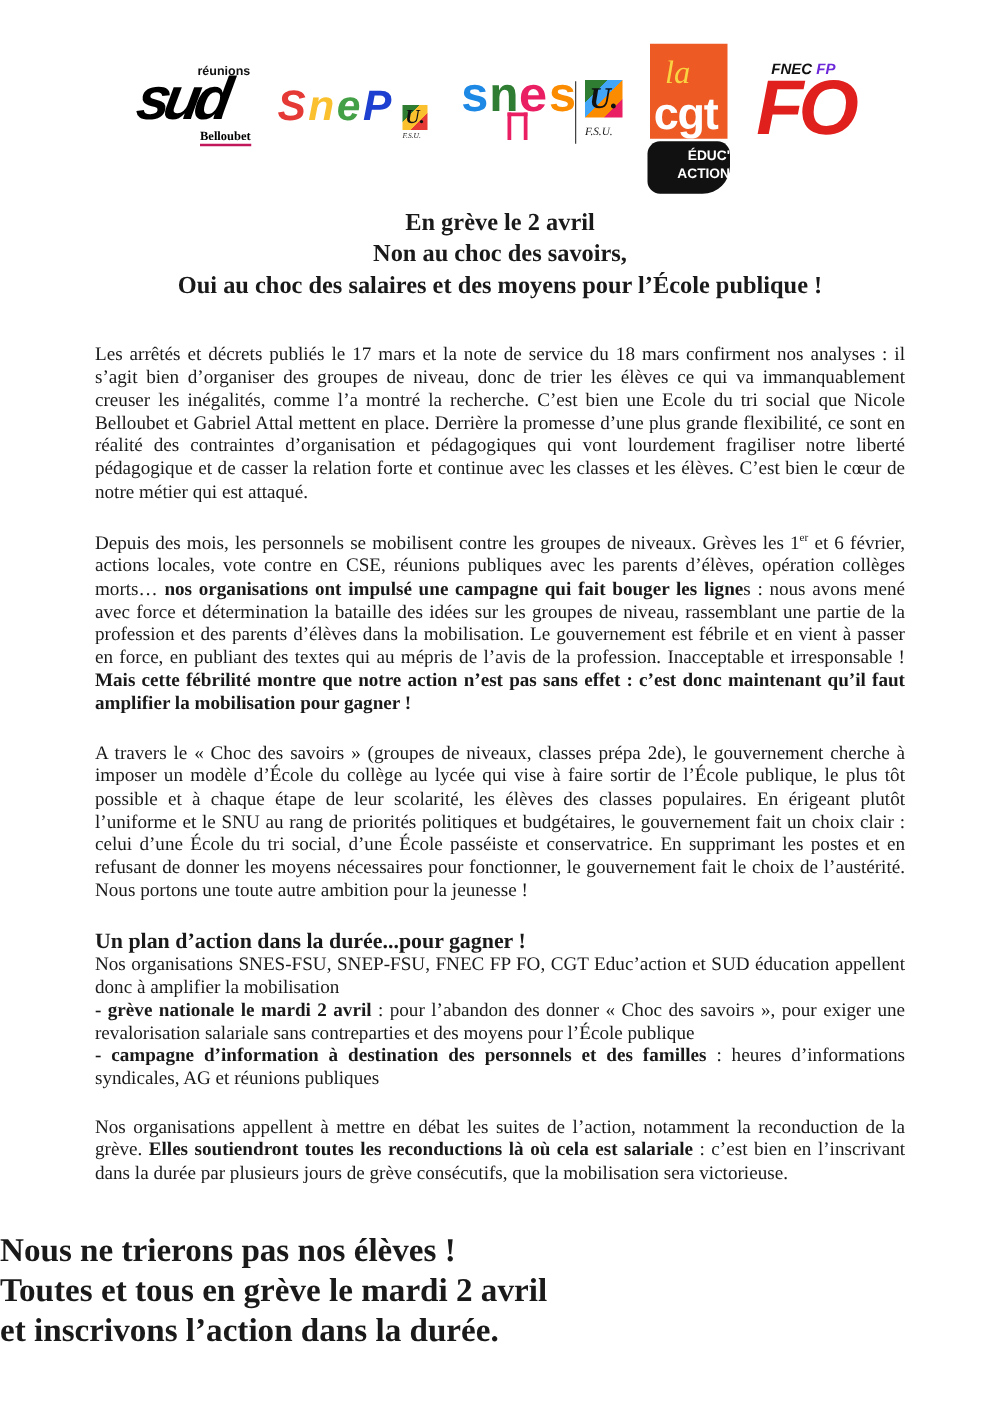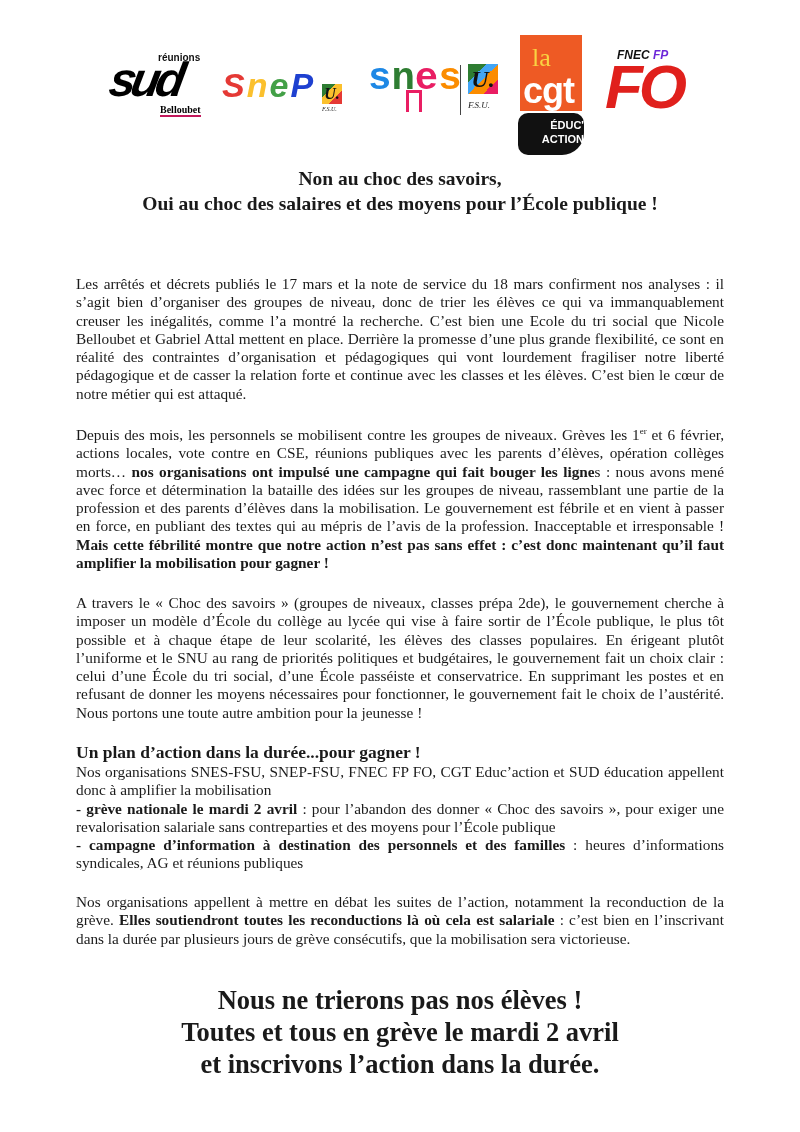--- a/index.html
+++ b/index.html
@@ -20,38 +20,38 @@
   
   .snes { left: 368px; top: 30px; width: 130px; height: 60px; }
   .snes .letters { font-family: Liberation Mono, monospace; font-weight: bold; font-size: 39px; line-height: 1; }
   .snes .fig { position: absolute; left: 38px; top: 30px; width: 16px; height: 22px; border-left: 3px solid #e91e63; border-right: 3px solid #e91e63; border-top: 3px solid #e91e63; box-sizing: border-box; }
   .snes .sep { position: absolute; left: 92px; top: 5px; width: 1px; height: 50px; background: #444; }
   .snes .fsu { position: absolute; left: 100px; top: 4px; width: 30px; height: 30px; background: linear-gradient(135deg,#2e7d32 0 30%,#42a5f5 30% 50%,#fb8c00 50% 75%,#e91e63 75%); font-family: "Liberation Serif", serif; font-style: italic; font-weight: bold; font-size: 24px; color: #111; text-align: center; line-height: 30px; }
   .snes .fsutxt { position: absolute; left: 100px; top: 40px; font-size: 9px; font-style: italic; font-family: "Liberation Serif", serif; }
   
   .cgt { left: 520px; top: 5px; width: 62px; height: 118px; }
   .cgt .top { position: absolute; left: 0; top: 0; width: 62px; height: 76px; background: #ee5a24; }
-  .cgt .la { position: absolute; left: 12px; top: 8px; font-family: "Liberation Serif", serif; font-size: 26px; color: #f9d342; }
+  .cgt .la { position: absolute; left: 12px; top: 8px; font-family: "Liberation Serif", serif; font-style: italic; font-size: 26px; color: #f9d342; }
   .cgt .word { position: absolute; left: 3px; top: 38px; font-family: "Liberation Sans", sans-serif; font-weight: bold; font-size: 36px; color: #fff; letter-spacing: -1px; line-height: 1; }
   .cgt .edu { position: absolute; left: -2px; top: 78px; width: 66px; height: 42px; background: #111; border-radius: 10px 10px 22px 10px; color: #fff; font-family: "Liberation Sans", sans-serif; font-weight: bold; font-size: 11px; text-align: right; line-height: 14px; padding-top: 5px; box-sizing: border-box; }
   
   .fo { left: 605px; top: 18px; width: 80px; height: 80px; }
   .fo .fnec { font-family: "Liberation Sans", sans-serif; font-weight: bold; font-style: italic; font-size: 12px; color: #111; position: absolute; left: 12px; top: 0; white-space: nowrap; }
   .fo .fnec .fp { color: #6d28d9; }
   .fo .big { position: absolute; left: 0; top: 8px; font-family: "Liberation Sans", sans-serif; font-weight: 900; font-style: italic; font-size: 62px; color: #e0201c; letter-spacing: -4px; line-height: 1; }
 
   .title { position: absolute; left: 0; top: 166px; width: 800px; text-align: center; font-weight: bold; font-size: 19.5px; line-height: 25px; }
   .body { position: absolute; left: 76px; width: 648px; font-size: 15.3px; line-height: 18.3px; text-align: justify; }
   .p1 { top: 275px; }
   .p2 { top: 426px; }
   .p3 { top: 594px; }
   .p4h { top: 742px; font-weight: bold; font-size: 17.5px; line-height: 20px; }
   .p4 { top: 763px; }
   .p5 { top: 893px; }
-  .closing { position: absolute; left: 0; top: 984px; width: 800px; text-align: center; font-weight: bold; font-size: 26.5px; line-height: 32px; }
+  .closing { position: absolute; left: 0; top: 984px; width: 800px; text-align: left; font-weight: bold; font-size: 26.5px; line-height: 32px; }
   b { font-weight: bold; }
   sup { font-size: 9px; line-height: 0; }
 </style>
 </head>
 <body>
 
 <div class="logos">
   <div class="logo sud">
     <span class="big">sud</span>
     <span class="edu">réunions</span>
@@ -87,20 +87,21 @@
     </div>
   </div>
 
   <div class="logo fo">
     <span class="fnec"><span>FNEC</span> <span class="fp">FP</span></span>
     <span class="big">FO</span>
   </div>
 </div>
 
 <div class="title">
+  <div>En grève le 2 avril</div>
   <div>Non au choc des savoirs,</div>
   <div>Oui au choc des salaires et des moyens pour l’École publique !</div>
 </div>
 
 <div class="body p1">Les arrêtés et décrets publiés le 17 mars et la note de service du 18 mars confirment nos analyses : il s’agit bien d’organiser des groupes de niveau, donc de trier les élèves ce qui va immanquablement creuser les inégalités, comme l’a montré la recherche. C’est bien une Ecole du tri social que Nicole Belloubet et Gabriel Attal mettent en place. Derrière la promesse d’une plus grande flexibilité, ce sont en réalité des contraintes d’organisation et pédagogiques qui vont lourdement fragiliser notre liberté pédagogique et de casser la relation forte et continue avec les classes et les élèves. C’est bien le cœur de notre métier qui est attaqué.</div>
 
 <div class="body p2"><span>Depuis des mois, les personnels se mobilisent contre les groupes de niveaux. Grèves les 1</span><sup>er</sup><span> et 6 février, actions locales, vote contre en CSE, réunions publiques avec les parents d’élèves, opération collèges morts… </span><b>nos organisations ont impulsé une campagne qui fait bouger les ligne</b><span>s : nous avons mené avec force et détermination la bataille des idées sur les groupes de niveau, rassemblant une partie de la profession et des parents d’élèves dans la mobilisation. Le gouvernement est fébrile et en vient à passer en force, en publiant des textes qui au mépris de l’avis de la profession. Inacceptable et irresponsable ! </span><b>Mais cette fébrilité montre que notre action n’est pas sans effet : c’est donc maintenant qu’il faut amplifier la mobilisation pour gagner !</b></div>
 
 <div class="body p3">A travers le « Choc des savoirs » (groupes de niveaux, classes prépa 2de), le gouvernement cherche à imposer un modèle d’École du collège au lycée qui vise à faire sortir de l’École publique, le plus tôt possible et à chaque étape de leur scolarité, les élèves des classes populaires. En érigeant plutôt l’uniforme et le SNU au rang de priorités politiques et budgétaires, le gouvernement fait un choix clair : celui d’une École du tri social, d’une École passéiste et conservatrice. En supprimant les postes et en refusant de donner les moyens nécessaires pour fonctionner, le gouvernement fait le choix de l’austérité. Nous portons une toute autre ambition pour la jeunesse !</div>
 

